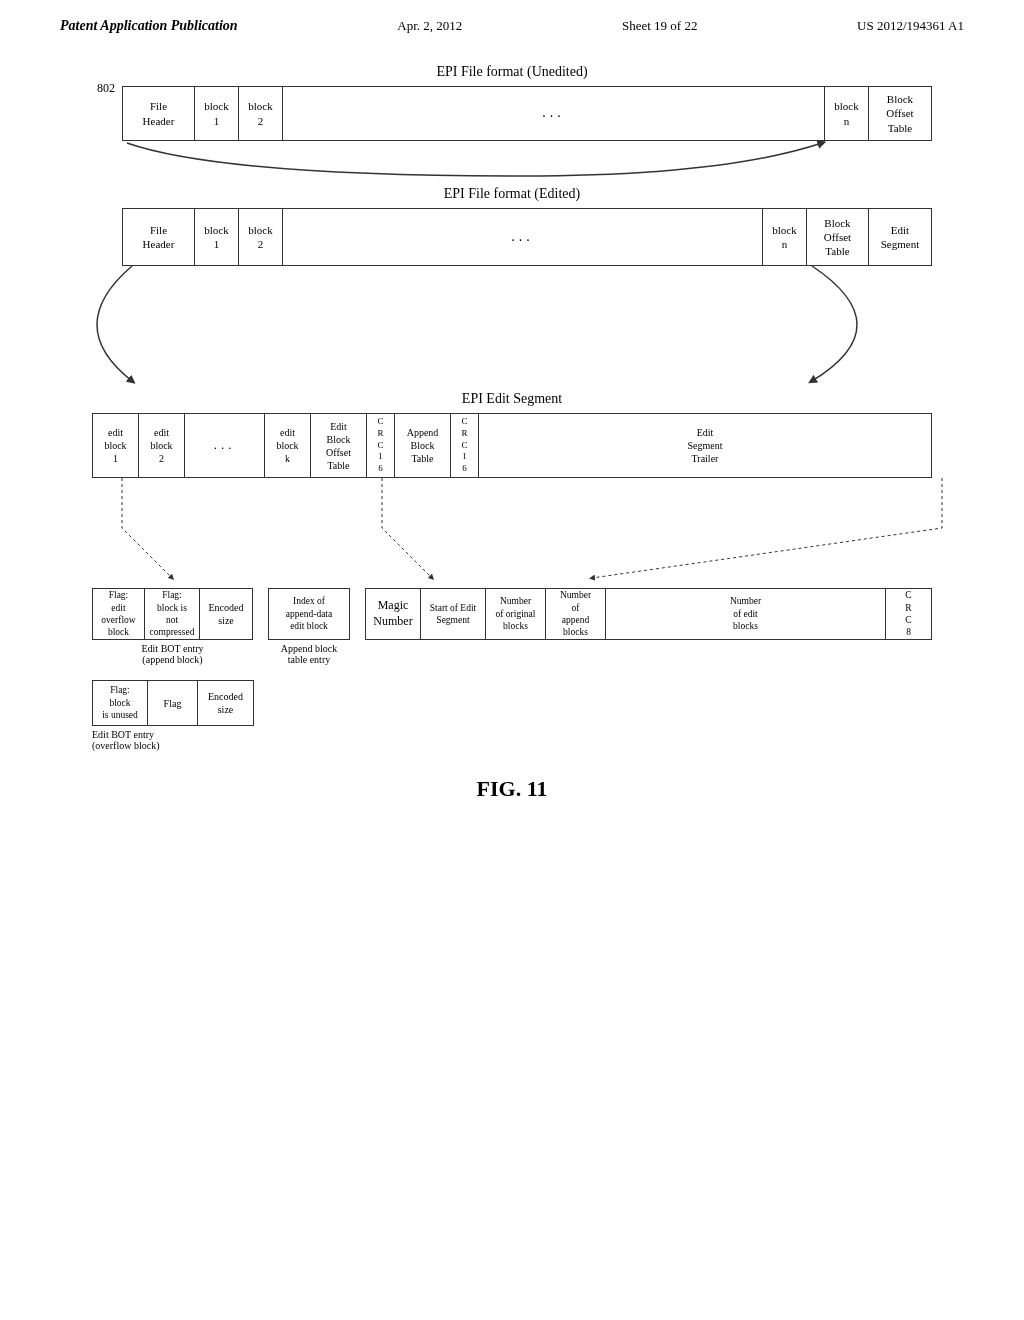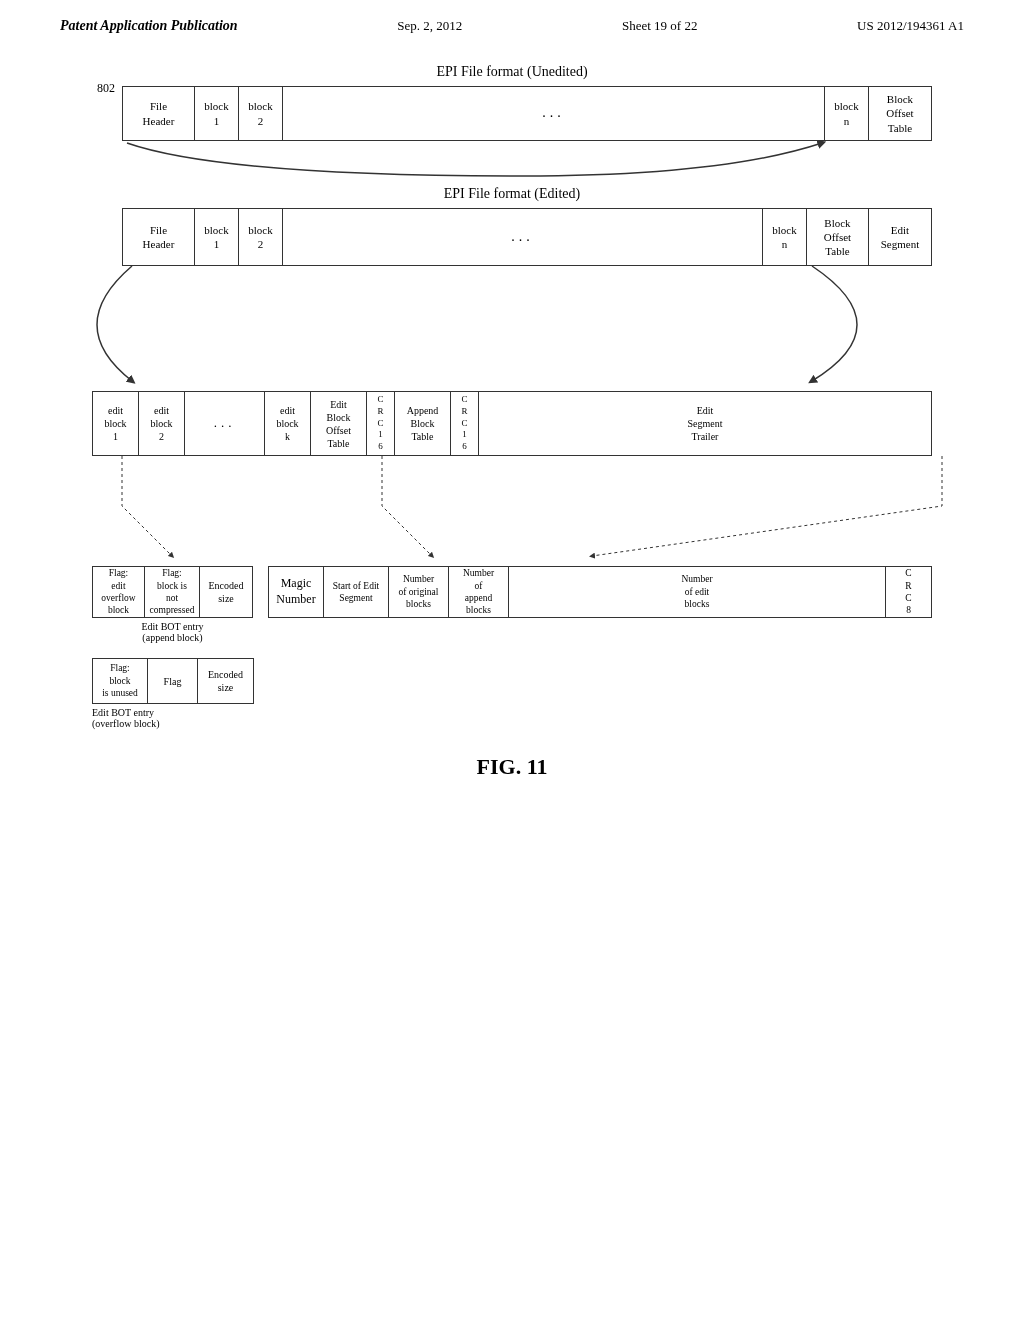--- a/index.html
+++ b/index.html
@@ -180,21 +180,21 @@
     .diagram-container {
       position: relative;
       width: 100%;
     }
   </style>
 </head>
 <body>
 
 <div class="page-header">
   <span class="header-left">Patent Application Publication</span>
-  <span class="header-center">Sep. 2, 2012</span>
+  <span class="header-center">Apr. 2, 2012</span>
   <span class="header-center">Sheet 19 of 22</span>
   <span class="header-right">US 2012/194361 A1</span>
 </div>
 
 <div class="main-content">
 
   <div class="diagram-container" style="position:relative;">
 
     <div class="diagram-section" style="margin-top:10px; position:relative;">
       <div class="diagram-title">EPI File format (Unedited)</div>
@@ -249,20 +249,21 @@
 
             <path d="M 10,0 Q -60,60 10,115" fill="none" stroke="#333" stroke-width="1.5" marker-end="url(#arr2a)"></path>
 
             <path d="M 690,0 Q 780,60 690,115" fill="none" stroke="#333" stroke-width="1.5" marker-end="url(#arr2b)"></path>
           </svg>
         </div>
       </div>
     </div>
 
     <div class="diagram-section" style="margin-top:0; position:relative;">
+      <div class="diagram-title">EPI Edit Segment</div>
       <div style="position:relative; margin-left:0;">
         <div class="edit-seg-row" style="height:65px;">
           <div class="box" style="width:46px; font-size:10px;">edit<br>block<br>1</div>
           <div class="box" style="width:46px; font-size:10px;">edit<br>block<br>2</div>
           <div class="box dots-cell" style="width:80px; font-size:13px; border-right:1.5px solid #333;">...</div>
           <div class="box" style="width:46px; font-size:10px;">edit<br>block<br>k</div>
           <div class="box" style="width:56px; font-size:10px;">Edit<br>Block<br>Offset<br>Table</div>
           <div class="box" style="width:28px; font-size:9px;">C<br>R<br>C<br>1<br>6</div>
           <div class="box" style="width:56px; font-size:10px;">Append<br>Block<br>Table</div>
           <div class="box" style="width:28px; font-size:9px;">C<br>R<br>C<br>1<br>6</div>
@@ -300,20 +301,26 @@
 
       <div style="display:flex; flex-direction:column; align-items:center;">
         <div class="entry-row" style="height:52px;">
           <div class="box" style="width:52px; font-size:9.5px; border-right:1.5px solid #333;">Flag:<br>edit<br>overflow<br>block</div>
           <div class="box" style="width:55px; font-size:9.5px; border-right:1.5px solid #333;">Flag:<br>block is<br>not<br>compressed</div>
           <div class="box" style="width:52px; font-size:10px;">Encoded<br>size</div>
         </div>
         <div class="entry-label" style="font-size:10px; text-align:center;">Edit BOT entry<br>(append block)</div>
       </div>
 
+      <div style="display:flex; flex-direction:column; align-items:center; margin-top:0;">
+        <div class="entry-row" style="height:52px;">
+          <div class="box" style="width:80px; font-size:9.5px;">Index of<br>append-data<br>edit block</div>
+        </div>
+        <div class="entry-label" style="font-size:10px; text-align:center;">Append block<br>table entry</div>
+      </div>
 
       <div style="flex:1; display:flex; flex-direction:column;">
         <div class="entry-row" style="height:52px; display:flex;">
           <div class="box" style="width:55px; font-size:12px; border-right:1.5px solid #333;">Magic<br>Number</div>
           <div class="box" style="width:65px; font-size:9.5px; border-right:1.5px solid #333;">Start of Edit<br>Segment</div>
           <div class="box" style="width:60px; font-size:9.5px; border-right:1.5px solid #333;">Number<br>of original<br>blocks</div>
           <div class="box" style="width:60px; font-size:9.5px; border-right:1.5px solid #333;">Number<br>of<br>append<br>blocks</div>
           <div class="box" style="flex:1; font-size:9.5px; border-right:1.5px solid #333;">Number<br>of edit<br>blocks</div>
           <div class="box" style="width:32px; font-size:9.5px;">C<br>R<br>C<br>8</div>
         </div>

